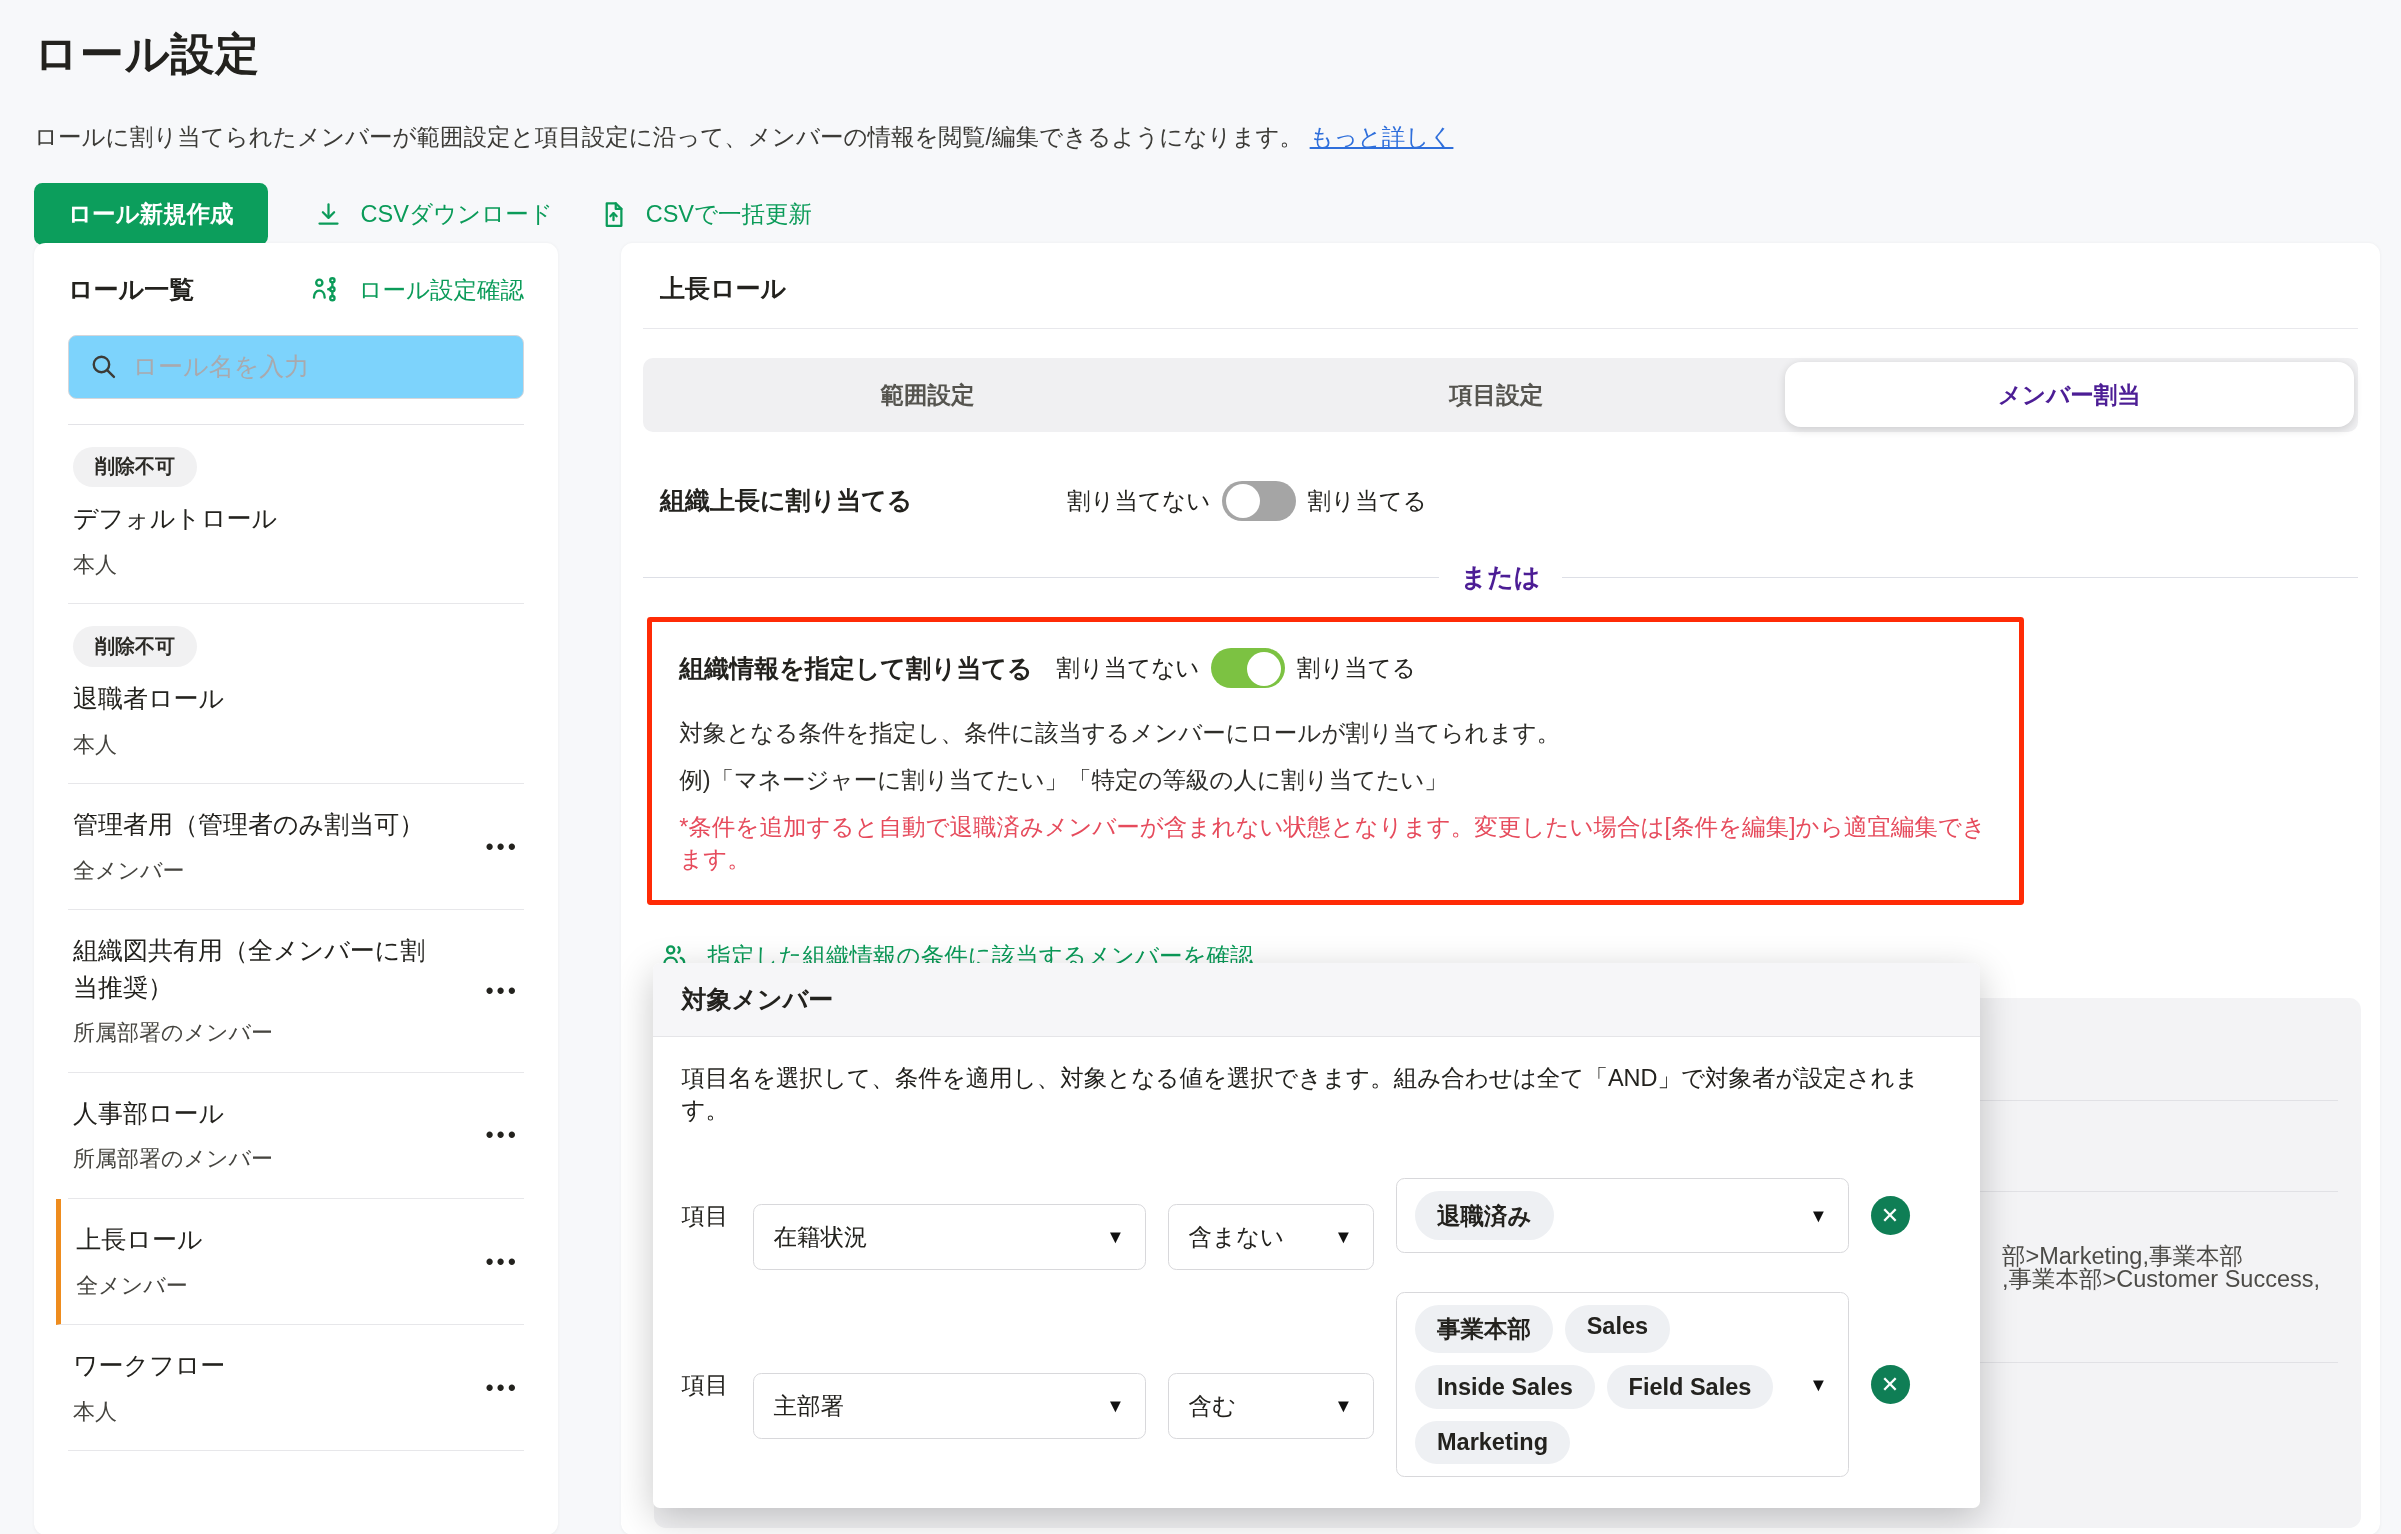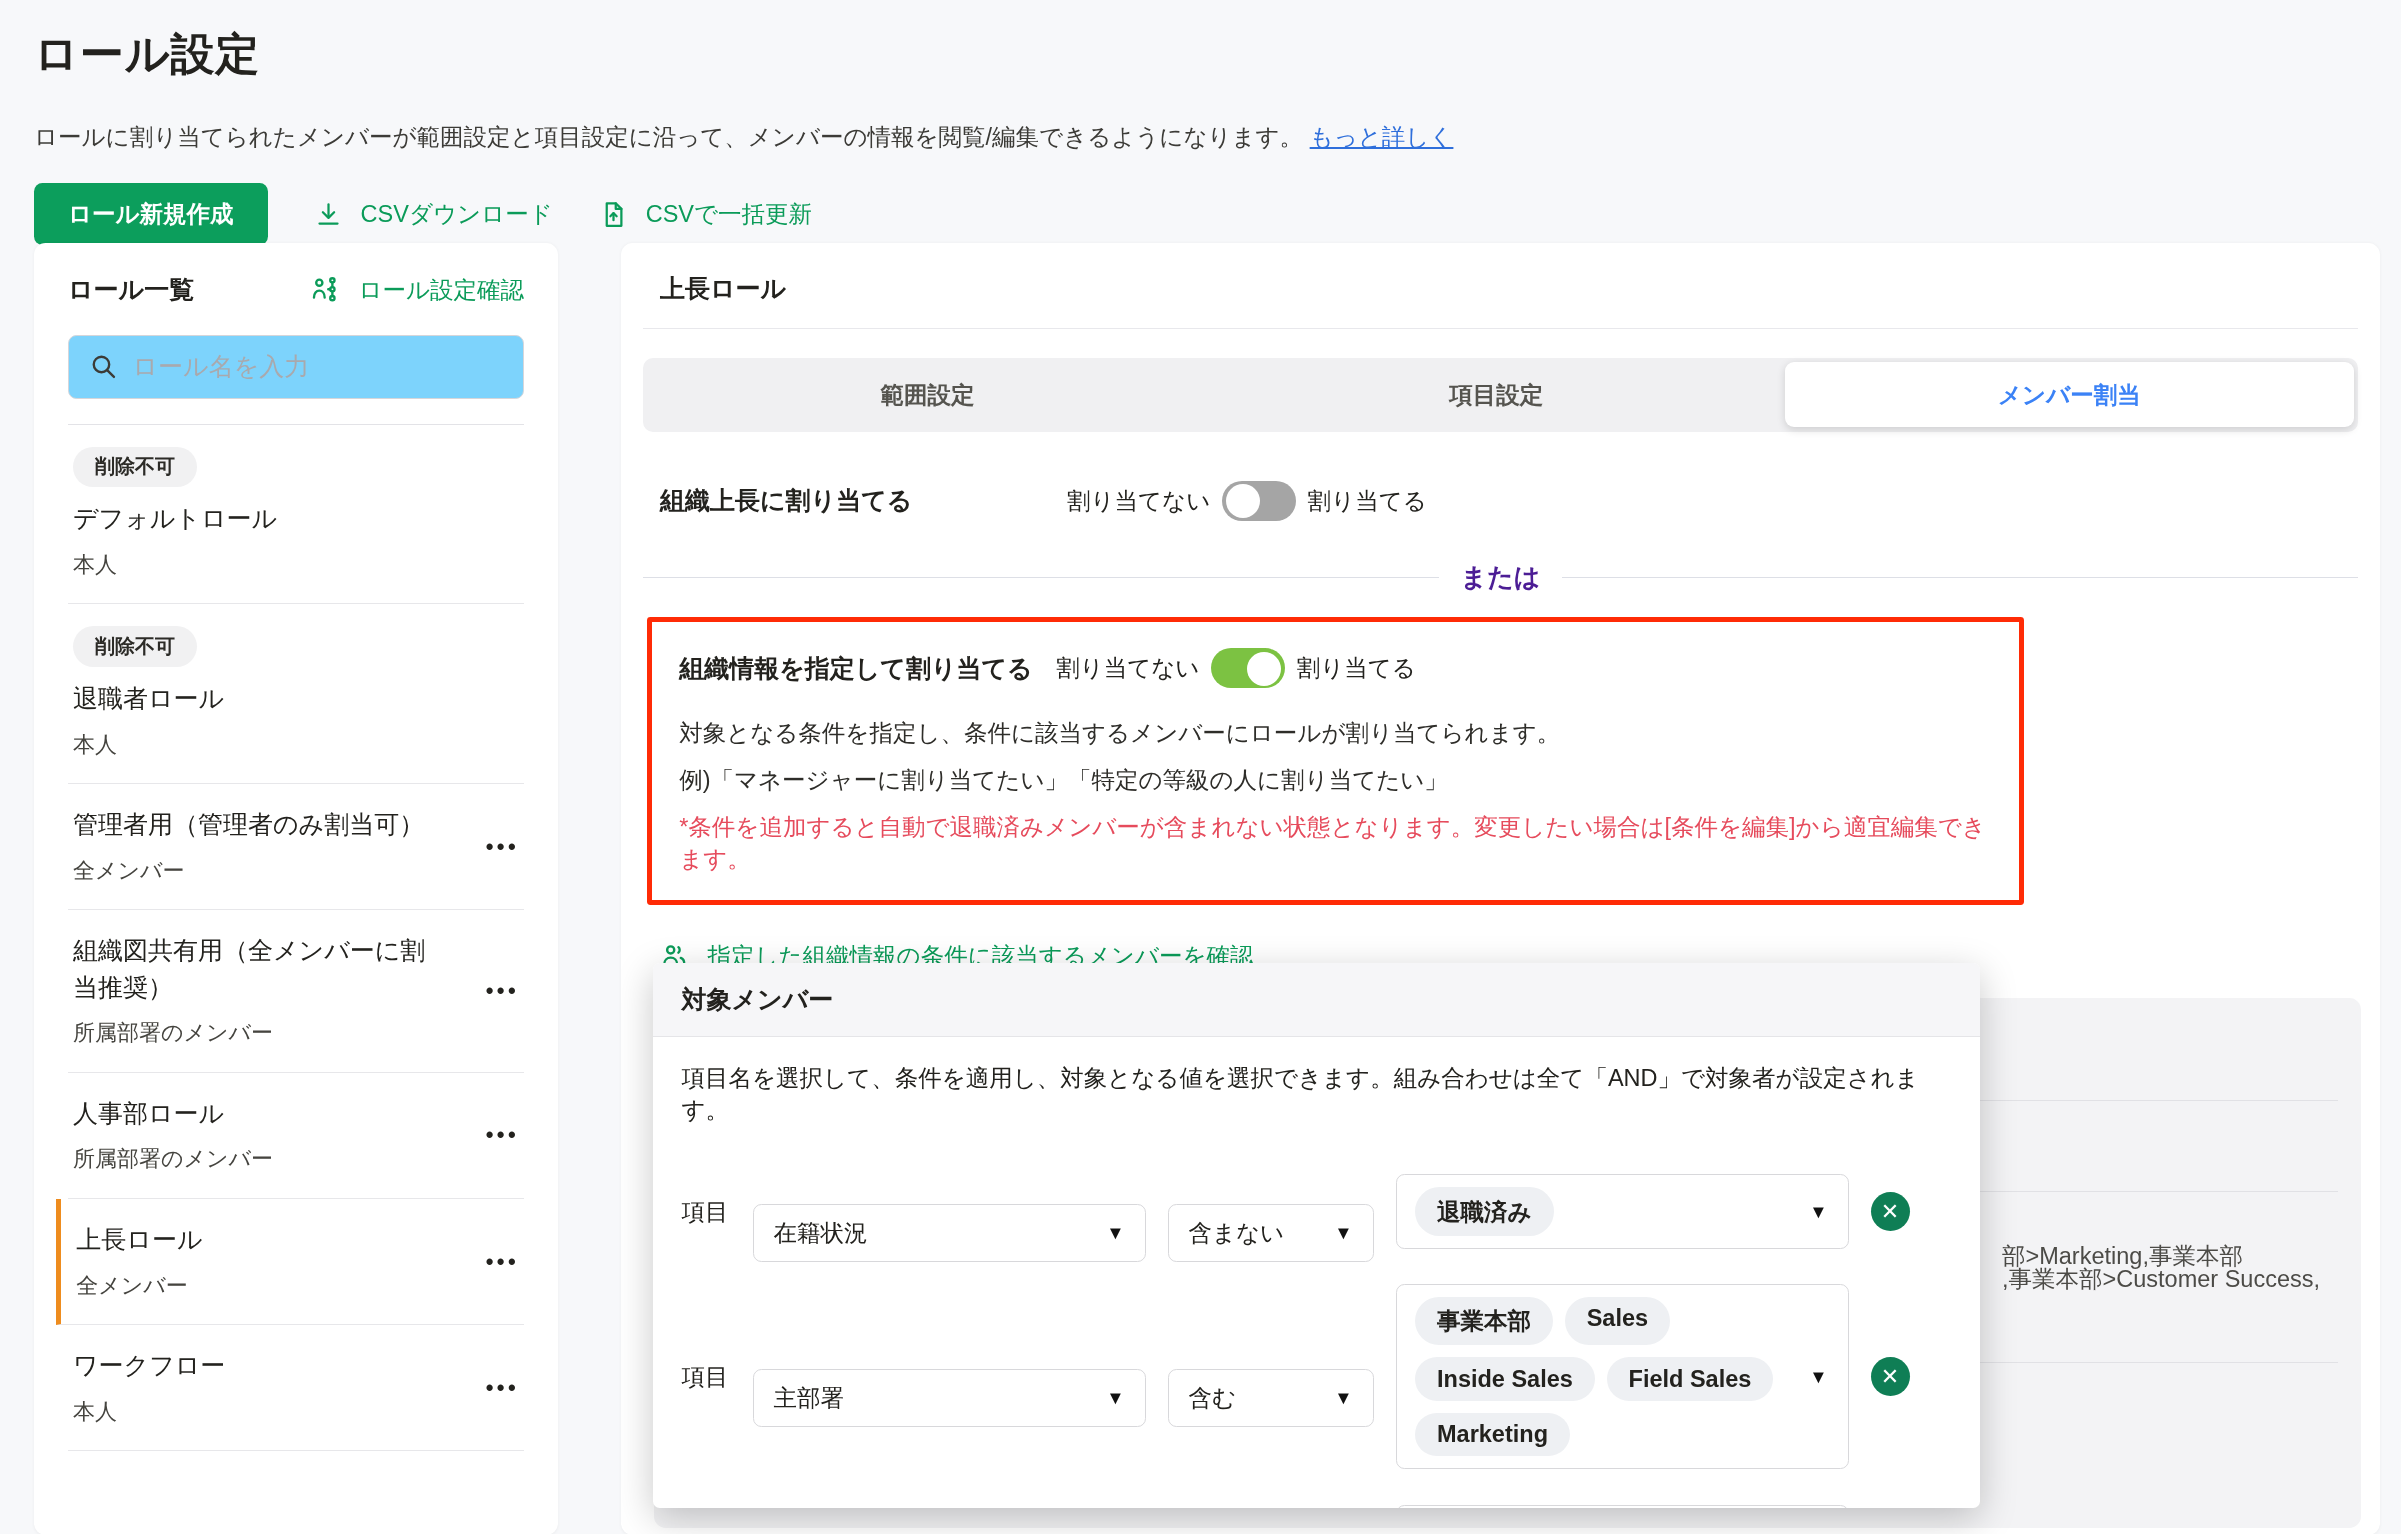--- a/index.html
+++ b/index.html
@@ -74,21 +74,21 @@
   .tabs {
     margin-top:28.5px; background:#f0f0f2; border-radius:10px; height:74px;
     display:flex; align-items:stretch;
   }
   .tab {
     flex:1; display:flex; align-items:center; justify-content:center;
     font-size:23.5px; font-weight:700; color:#55544f; cursor:pointer;
     background:none; border:none; font-family:inherit;
   }
   .tab.active {
-    background:#fff; border-radius:9px; margin:4.2px; color:#3b82f6;
+    background:#fff; border-radius:16px; margin:4.2px; color:#4c1d95;
     box-shadow:0 2.5px 8.4px rgba(0,0,0,.14);
     text-align:center;
   }
 
   .sect { margin-left:17px; }
   .trow { display:flex; align-items:center; margin-top:49px; }
   .trow .tlabel { font-size:25px; font-weight:700; }
   .tgl-group { display:flex; align-items:center; gap:11.7px; font-size:23.5px; color:#23221e; }
   .toggle {
     width:74px; height:40px; border-radius:838px; position:relative; flex:none;
@@ -135,21 +135,21 @@
   .modal-head {
     background:#f6f6f8; border-bottom:0.8px solid #e5e5e8; padding:20px 28.5px;
     font-size:25px; font-weight:700;
   }
   .modal-body { padding:25px 28.5px; }
   .modal-desc { font-size:23.5px; color:#23221e; }
   .mrow { display:flex; align-items:center; gap:22px; margin-top:22px; }
   .mrow.first { margin-top:35px; }
   .mrow-label { font-size:23.5px; width:49px; flex:none; }
   .sel {
-    height:58px; border:1.7px solid #d8d8db; border-radius:8.4px; background:#fff;
+    height:66px; border:1.7px solid #d8d8db; border-radius:8.4px; background:#fff;
     display:flex; align-items:center; justify-content:space-between;
     padding:0 20px; font-size:23.5px; cursor:pointer; flex:none;
     font-family:inherit; color:#23221e;margin-top:43px;
   }
   .sel .caret { font-size:18.5px; color:#111; }
   .sel.field { width:393px; }
   .sel.op { width:206px; }
   .msel {
     width:453px; min-height:69px; border:1.7px solid #d8d8db; border-radius:8.4px; background:#fff;
     position:relative; display:flex; flex-wrap:wrap; align-content:center; gap:11.7px;

